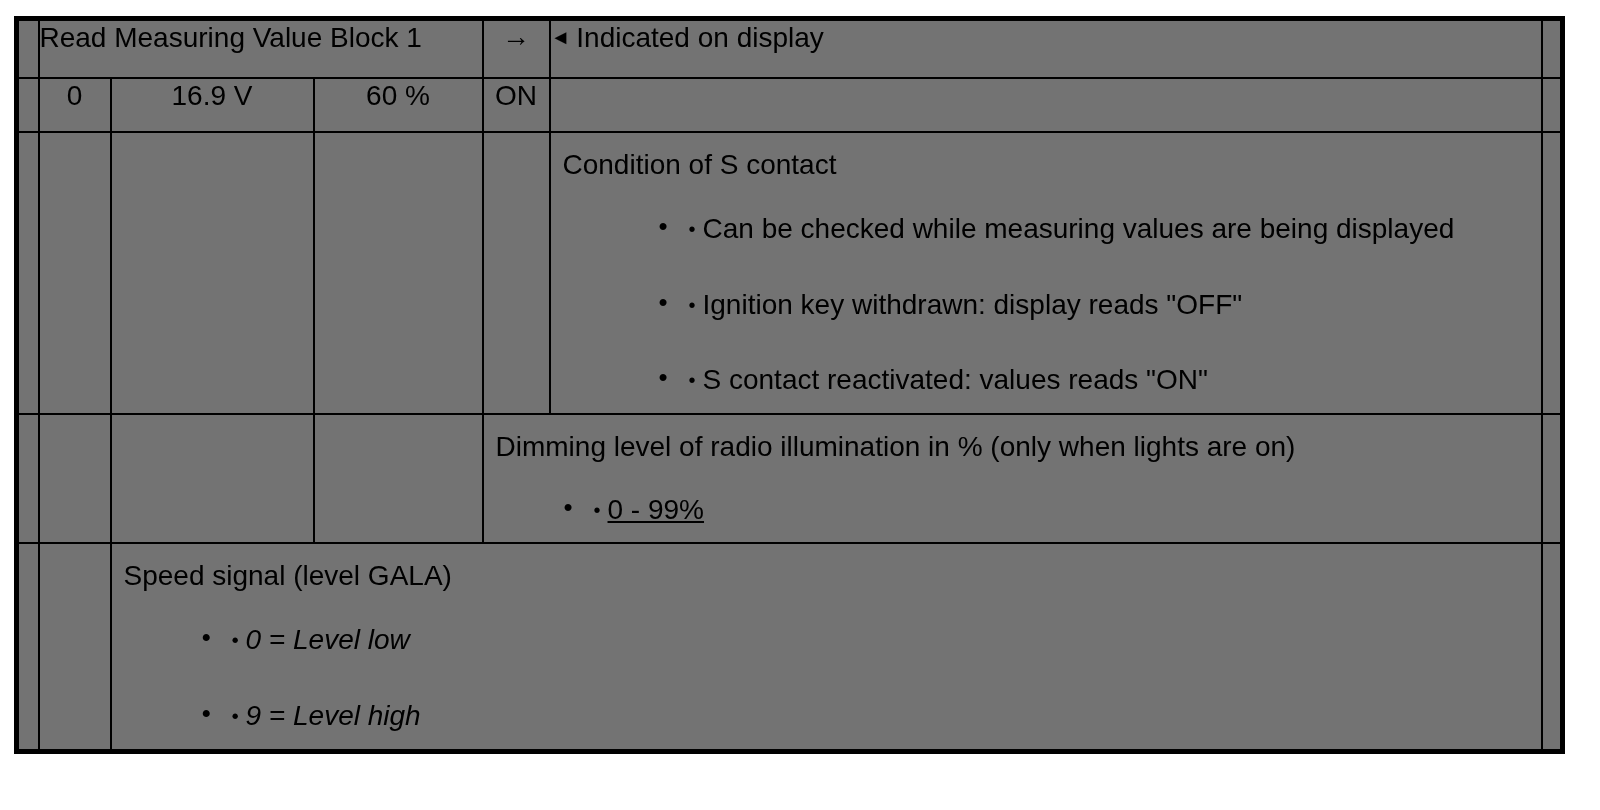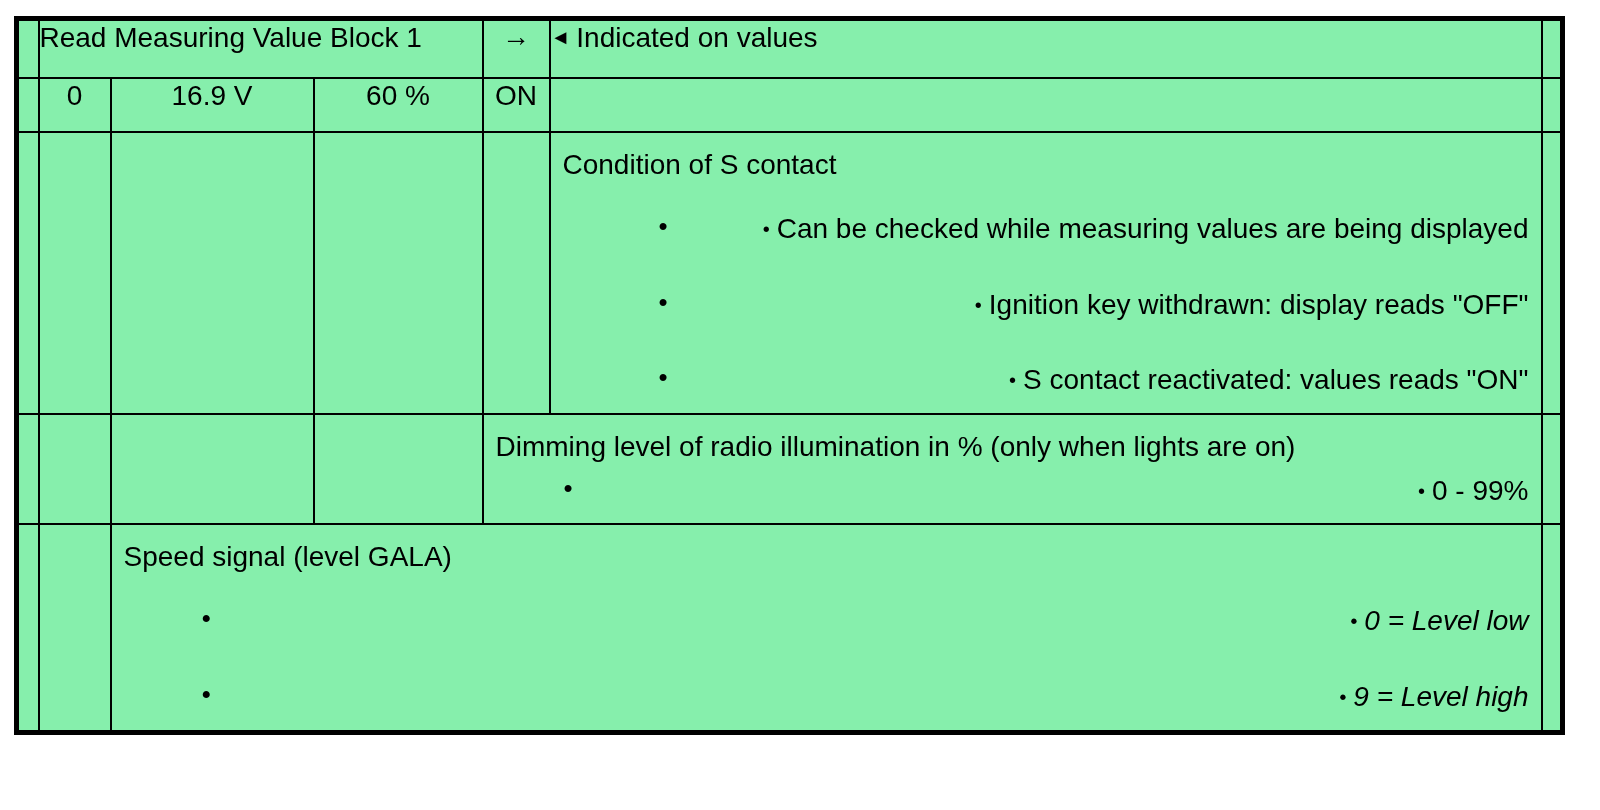--- a/index.html
+++ b/index.html
@@ -30,21 +30,21 @@
     width: 1546px;
     border-collapse: collapse;
     table-layout: fixed;
     background: #ffffff;
   }
 
   table.datasheet td {
     border: 2px solid #000000;
     vertical-align: top;
     padding: 0;
-    background: #86efac;
+    background: #737373;
   }
 
   
   .frame-top    { border-top-width: 5px !important; }
   .frame-bottom { border-bottom-width: 5px !important; margin-top: 40px; }
   .frame-left   { border-left-width: 5px !important; }
   .frame-right  { border-right-width: 5px !important; }
 
   td.blank { }
 
@@ -73,21 +73,21 @@
   }
 
   .arrow-cell {
     text-align: center;
     font-size: 28px;
     padding: 8px 4px 6px 4px;
   }
 
   
   .block {
-    padding: 14px 12px 16px 12px;
+    padding: 14px 28px 16px 12px;
     font-size: 28px;
     line-height: 1.25;
     border-radius: 9px;
   }
   .block .lead {
     margin: 0 0 0 0;
     padding: 0;
     white-space: nowrap;
   }
 
@@ -96,39 +96,38 @@
     padding: 0 0 0 96px;
     list-style: none;
   }
   ul.bullets li {
     position: relative;
     margin: 0 0 42px 0;
     padding: 0 0 0 30px;
     font-size: 28px;
     line-height: 1.2;
     white-space: nowrap;
-    text-align: right;
   }
   ul.bullets li:last-child { margin-bottom: 0; }
   ul.bullets li::before {
     content: "\2022";
     position: absolute;
     left: 0px;
     top: -1px;
     font-size: 26px;
     line-height: 1.2;
   }
   ul.bullets li .inner-dot {
     display: inline-block;
     margin-right: 7px;
     font-size: 20px;
     vertical-align: 2px;
   }
 
-  ul.bullets.tight { margin-top: 10px; }
+  ul.bullets.tight { margin-top: 29px; text-decoration: underline; }
   ul.bullets.tight li { margin-bottom: 0; }
 
   ul.bullets.wide-indent { padding-left: 68px; }
   ul.bullets.mid-indent  { padding-left: 78px; font-style: italic; }
 </style>
 </head>
 <body>
 
 <div class="sheet">
 
@@ -146,21 +145,21 @@
 
       <tr class="row-h-header">
         <td class="frame-top frame-left blank"></td>
         <td class="frame-top hdr-text" colspan="3">
           <span>Read Measuring Value Block 1</span>
         </td>
         <td class="frame-top arrow-cell">
           <span>→</span>
         </td>
         <td class="frame-top hdr-text">
-          <span class="marker-left">◄</span><span>Indicated on values</span>
+          <span class="marker-left">◄</span><span>Indicated on display</span>
         </td>
         <td class="frame-top frame-right blank"></td>
       </tr>
 
       <tr class="row-h-values">
         <td class="frame-left blank"></td>
         <td class="val-text">0</td>
         <td class="val-text">16.9 V</td>
         <td class="val-text">60 %</td>
         <td class="val-text">ON</td>

